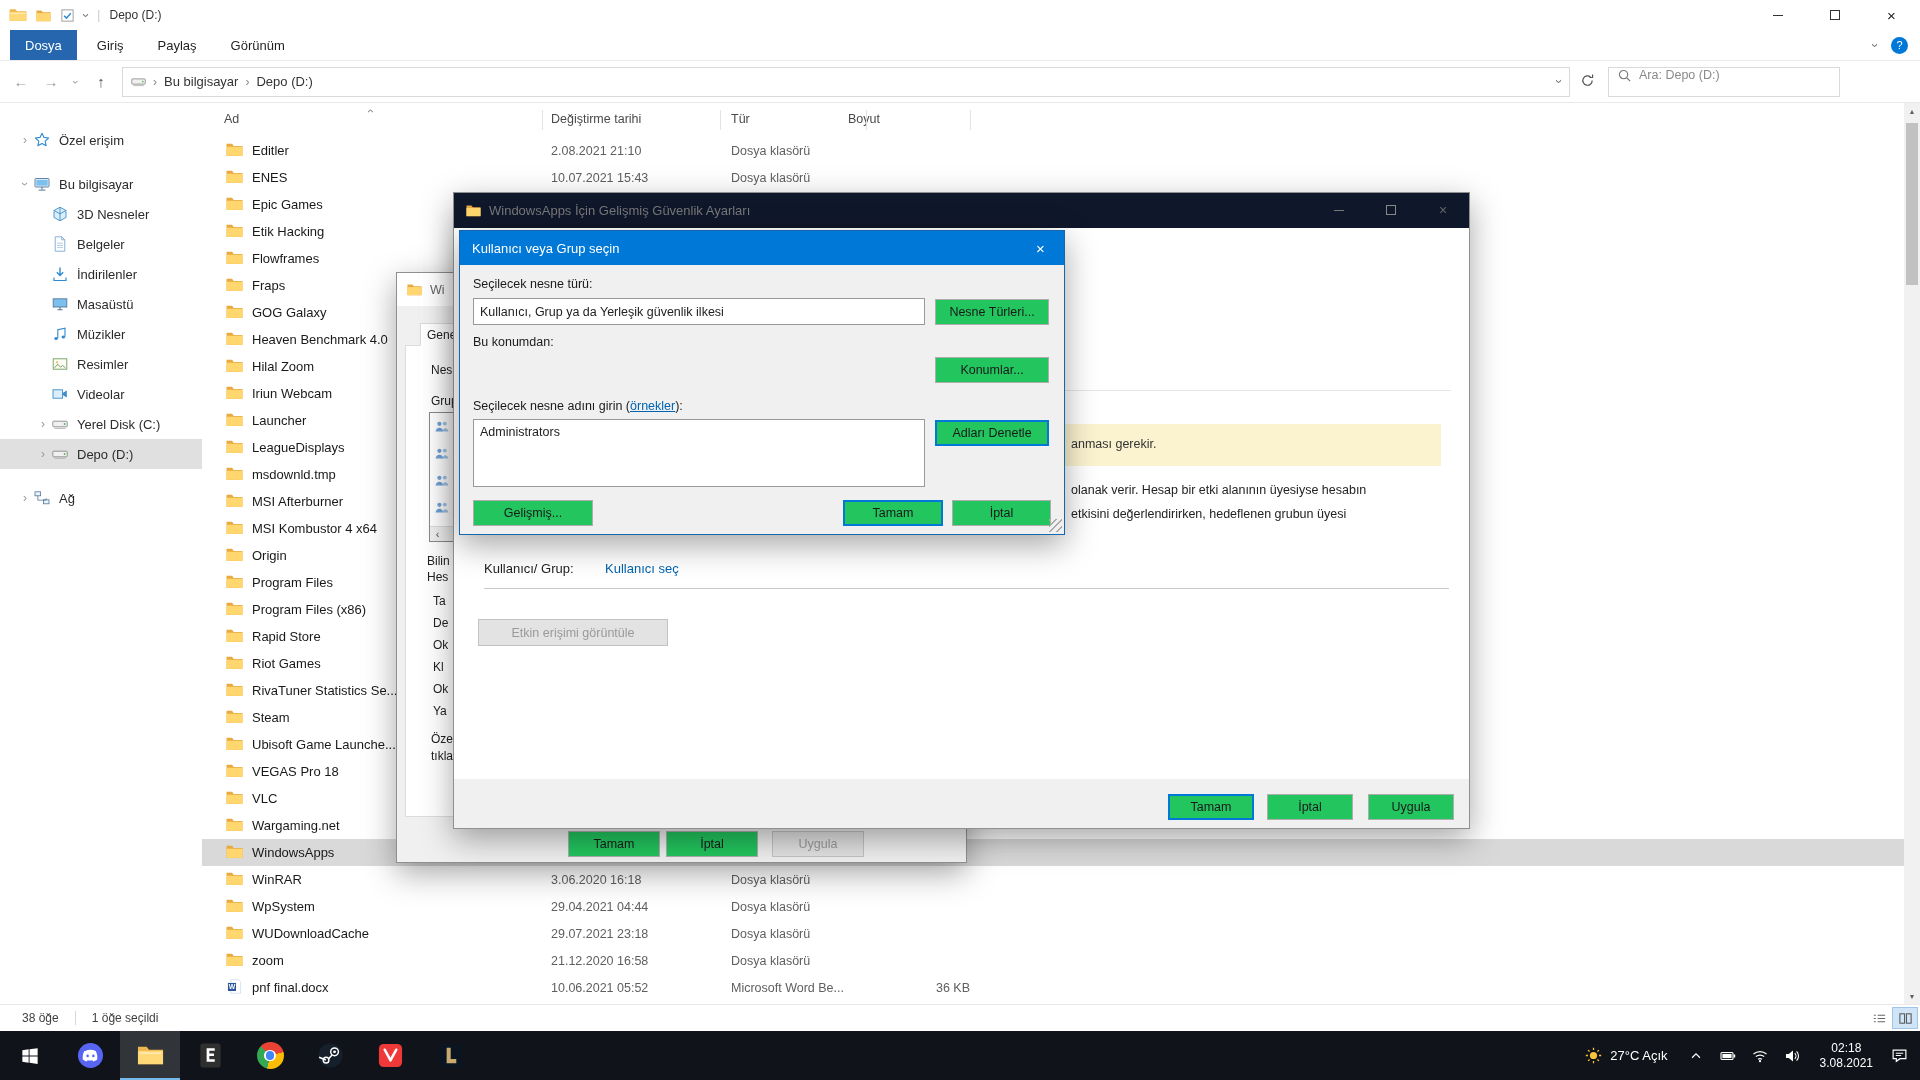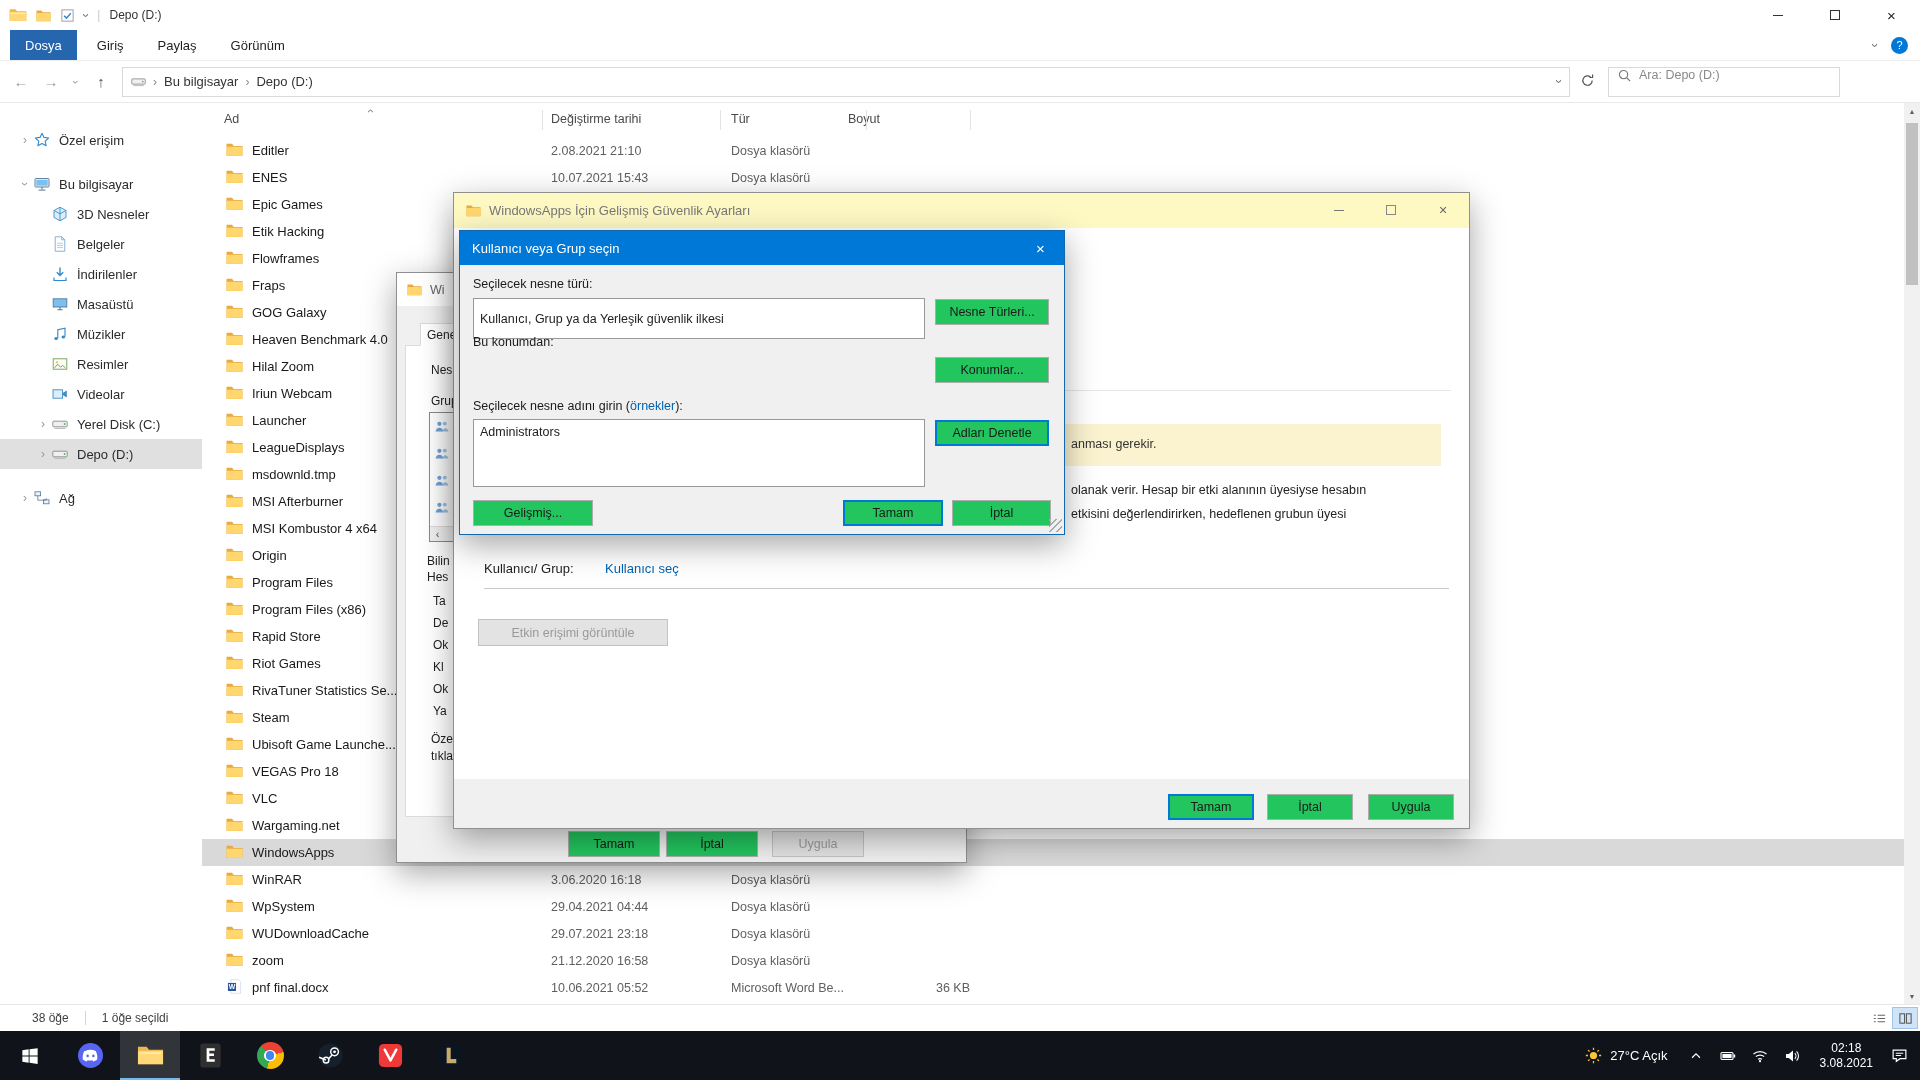--- a/index.html
+++ b/index.html
@@ -70,33 +70,33 @@
   .fname{position:absolute;left:50px;top:6px;font-size:13px;color:#191919;white-space:nowrap}
   .fdate,.ftype{position:absolute;top:7px;font-size:12.5px;color:#5f5f5f;white-space:nowrap}
   .fdate{left:349px}.ftype{left:529px}
   .fsize{position:absolute;left:664px;top:7px;width:104px;text-align:right;font-size:12.5px;color:#5f5f5f}
 
   .vscroll{position:absolute;right:0;top:0;width:16px;height:100%;background:#f1f1f1}
   .vs-up,.vs-down{position:absolute;left:0;width:16px;height:16px;color:#606060;font-size:7px;display:flex;align-items:center;justify-content:center}
   .vs-up{top:0}.vs-down{bottom:0}
   .vs-thumb{position:absolute;left:2px;right:2px;top:20px;height:162px;background:#c1c1c1}
 
-  .statusbar{position:absolute;left:0;bottom:0;width:100%;height:27px;background:#fff;border-top:1px solid #e9e9e9;display:flex;align-items:center;gap:16px;padding-left:32px;font-size:12px;color:#3f3f3f}
+  .statusbar{position:absolute;left:0;bottom:0;width:100%;height:27px;background:#fff;border-top:1px solid #e9e9e9;display:flex;align-items:center;gap:16px;padding-left:22px;font-size:12px;color:#3f3f3f}
   .sb-divider{width:1px;height:14px;background:#d6d6d6}
   .view-btns{margin-left:auto;margin-right:2px;display:flex}
   .vb{width:26px;height:22px;display:flex;align-items:center;justify-content:center}
   .vb .ico{width:15px;height:15px}
   .vb.sel{background:#cfe4f7;border:1px solid #9fc6e8}
 
   
   .dlg{position:absolute;box-shadow:0 10px 30px rgba(0,0,0,.35)}
   .btn{position:absolute;height:26px;background:#22c55e;border:1px solid #adadad;display:flex;align-items:center;justify-content:center;font-size:12.5px;color:#1a1a1a;white-space:nowrap}
   .btn.default,.btn.focus{border-color:var(--accent,#0078d7);box-shadow:inset 0 0 0 1px var(--accent,#0078d7)}
   .btn.disabled{background:#e3e3e3;border-color:#c3c3c3;color:#9a9a9a}
-  .dlg-link{color:var(--link-blue,#0063b1);cursor:pointer}
+  .dlg-link{color:var(--link-blue,#0063b1);text-decoration:underline;cursor:pointer}
 
   
   #dlg-props{left:396px;top:272px;width:571px;height:591px;background:#f0f0f0;border:1px solid #8f8f8f;z-index:10}
   .props-title{height:33px;display:flex;align-items:center;gap:8px;padding-left:10px;background:#fff;font-size:12.5px;color:#666}
   .props-tab{position:absolute;left:23px;top:50px;width:46px;height:23px;background:#fff;border:1px solid #d9d9d9;border-bottom:1px solid #fff;z-index:2;font-size:12px;color:#222;display:flex;align-items:center;justify-content:center}
   .props-page{position:absolute;left:8px;top:72px;right:8px;bottom:45px;background:#fff;border:1px solid #dcdcdc}
   .pfrag{position:absolute;font-size:12px;color:#222;white-space:nowrap;overflow:hidden}
   .p-nes{left:25px;top:17px;width:130px}
   .p-grup{left:25px;top:48px;width:130px}
   .props-list{position:absolute;left:23px;top:66px;width:280px;height:130px;border:1px solid #8a8a8a;background:#fff}
@@ -108,21 +108,21 @@
   #props-perms{position:absolute;left:27px;top:248px}
   .perm-frag{height:22px;font-size:12px;color:#222;white-space:nowrap}
   .p-ozel{left:25px;top:386px;width:140px}
   .p-tiklat{left:25px;top:403px;width:140px}
   .p-ok{left:171px;top:558px;width:92px}
   .p-cancel{left:269px;top:558px;width:92px}
   .p-apply{left:375px;top:558px;width:92px}
 
   
   #dlg-adv{left:453px;top:192px;width:1017px;height:637px;background:#f0f0f0;border:1px solid #909090;z-index:20}
-  .adv-title{position:absolute;left:0;top:0;right:0;height:35px;background:#fef9c3;display:flex;align-items:center;gap:8px;padding-left:12px;font-size:13px;color:#777}
+  .adv-title{position:absolute;left:0;top:0;right:0;height:35px;background:#0f172a;display:flex;align-items:center;gap:8px;padding-left:12px;font-size:13px;color:#777}
   .adv-caps{position:absolute;right:0;top:0;display:flex}
   .acap{width:52px;height:34px;display:flex;align-items:center;justify-content:center;color:#666;font-size:14px}
   .acap .g-min{background:#777}
   .acap .g-max{border-color:#888}
   .adv-body{position:absolute;left:0;right:0;top:35px;bottom:49px;background:#fff}
   .adv-sep1{position:absolute;left:16px;right:18px;top:162px;height:1px;background:#e6e6e6}
   .adv-warn{position:absolute;left:16px;top:196px;width:971px;height:42px;background:var(--warning-bg,#fbf3cf)}
   .adv-warn-text{position:absolute;left:601px;top:13px;font-size:12.5px;color:#333;white-space:nowrap}
   .adv-info{position:absolute;left:617px;font-size:12.5px;color:#222;white-space:nowrap}
   .adv-i1{top:255px}.adv-i2{top:279px}
@@ -133,21 +133,21 @@
   .a-ok{left:714px;top:601px;width:86px}
   .a-cancel{left:813px;top:601px;width:86px}
   .a-apply{left:914px;top:601px;width:86px}
 
   
   #dlg-sel{left:459px;top:230px;width:606px;height:305px;background:#f0f0f0;border:1px solid #1567ad;z-index:30}
   .sel-title{position:absolute;left:0;top:0;right:0;height:34px;background:var(--accent,#0078d7);color:#fff;display:flex;align-items:center;padding-left:12px;font-size:13px}
   .sel-close{position:absolute;right:0;top:0;width:47px;height:34px;display:flex;align-items:center;justify-content:center;color:#fff;font-size:15px}
   .sel-label{position:absolute;left:13px;font-size:12.5px;color:#1a1a1a;white-space:nowrap}
   .l1{top:46px}.l2{top:104px}.l3{top:168px}
-  .sel-input{position:absolute;left:13px;width:452px;height:41px;background:#fff;border:1px solid #999;display:flex;align-items:center;padding-left:6px;font-size:12.5px;color:#222}
+  .sel-input{position:absolute;left:13px;width:452px;height:27px;background:#fff;border:1px solid #999;display:flex;align-items:center;padding-left:6px;font-size:12.5px;color:#222}
   .i1{top:67px}.i2{top:125px}
   .sel-textarea{position:absolute;left:13px;top:188px;width:452px;height:68px;background:#fff;border:1px solid #999;padding:5px 6px;font-size:12.5px;color:#222}
   .b-objtypes{left:475px;top:68px;width:114px}
   .b-locations{left:475px;top:126px;width:114px}
   .b-check{left:475px;top:189px;width:114px}
   .b-adv{left:13px;top:269px;width:120px}
   .b-ok{left:383px;top:269px;width:100px}
   .b-cancel{left:492px;top:269px;width:99px}
   .sel-grip{position:absolute;right:2px;bottom:2px;width:13px;height:13px;background:repeating-linear-gradient(135deg,#a8a8a8 0 1.5px,transparent 1.5px 4.5px)}
 

